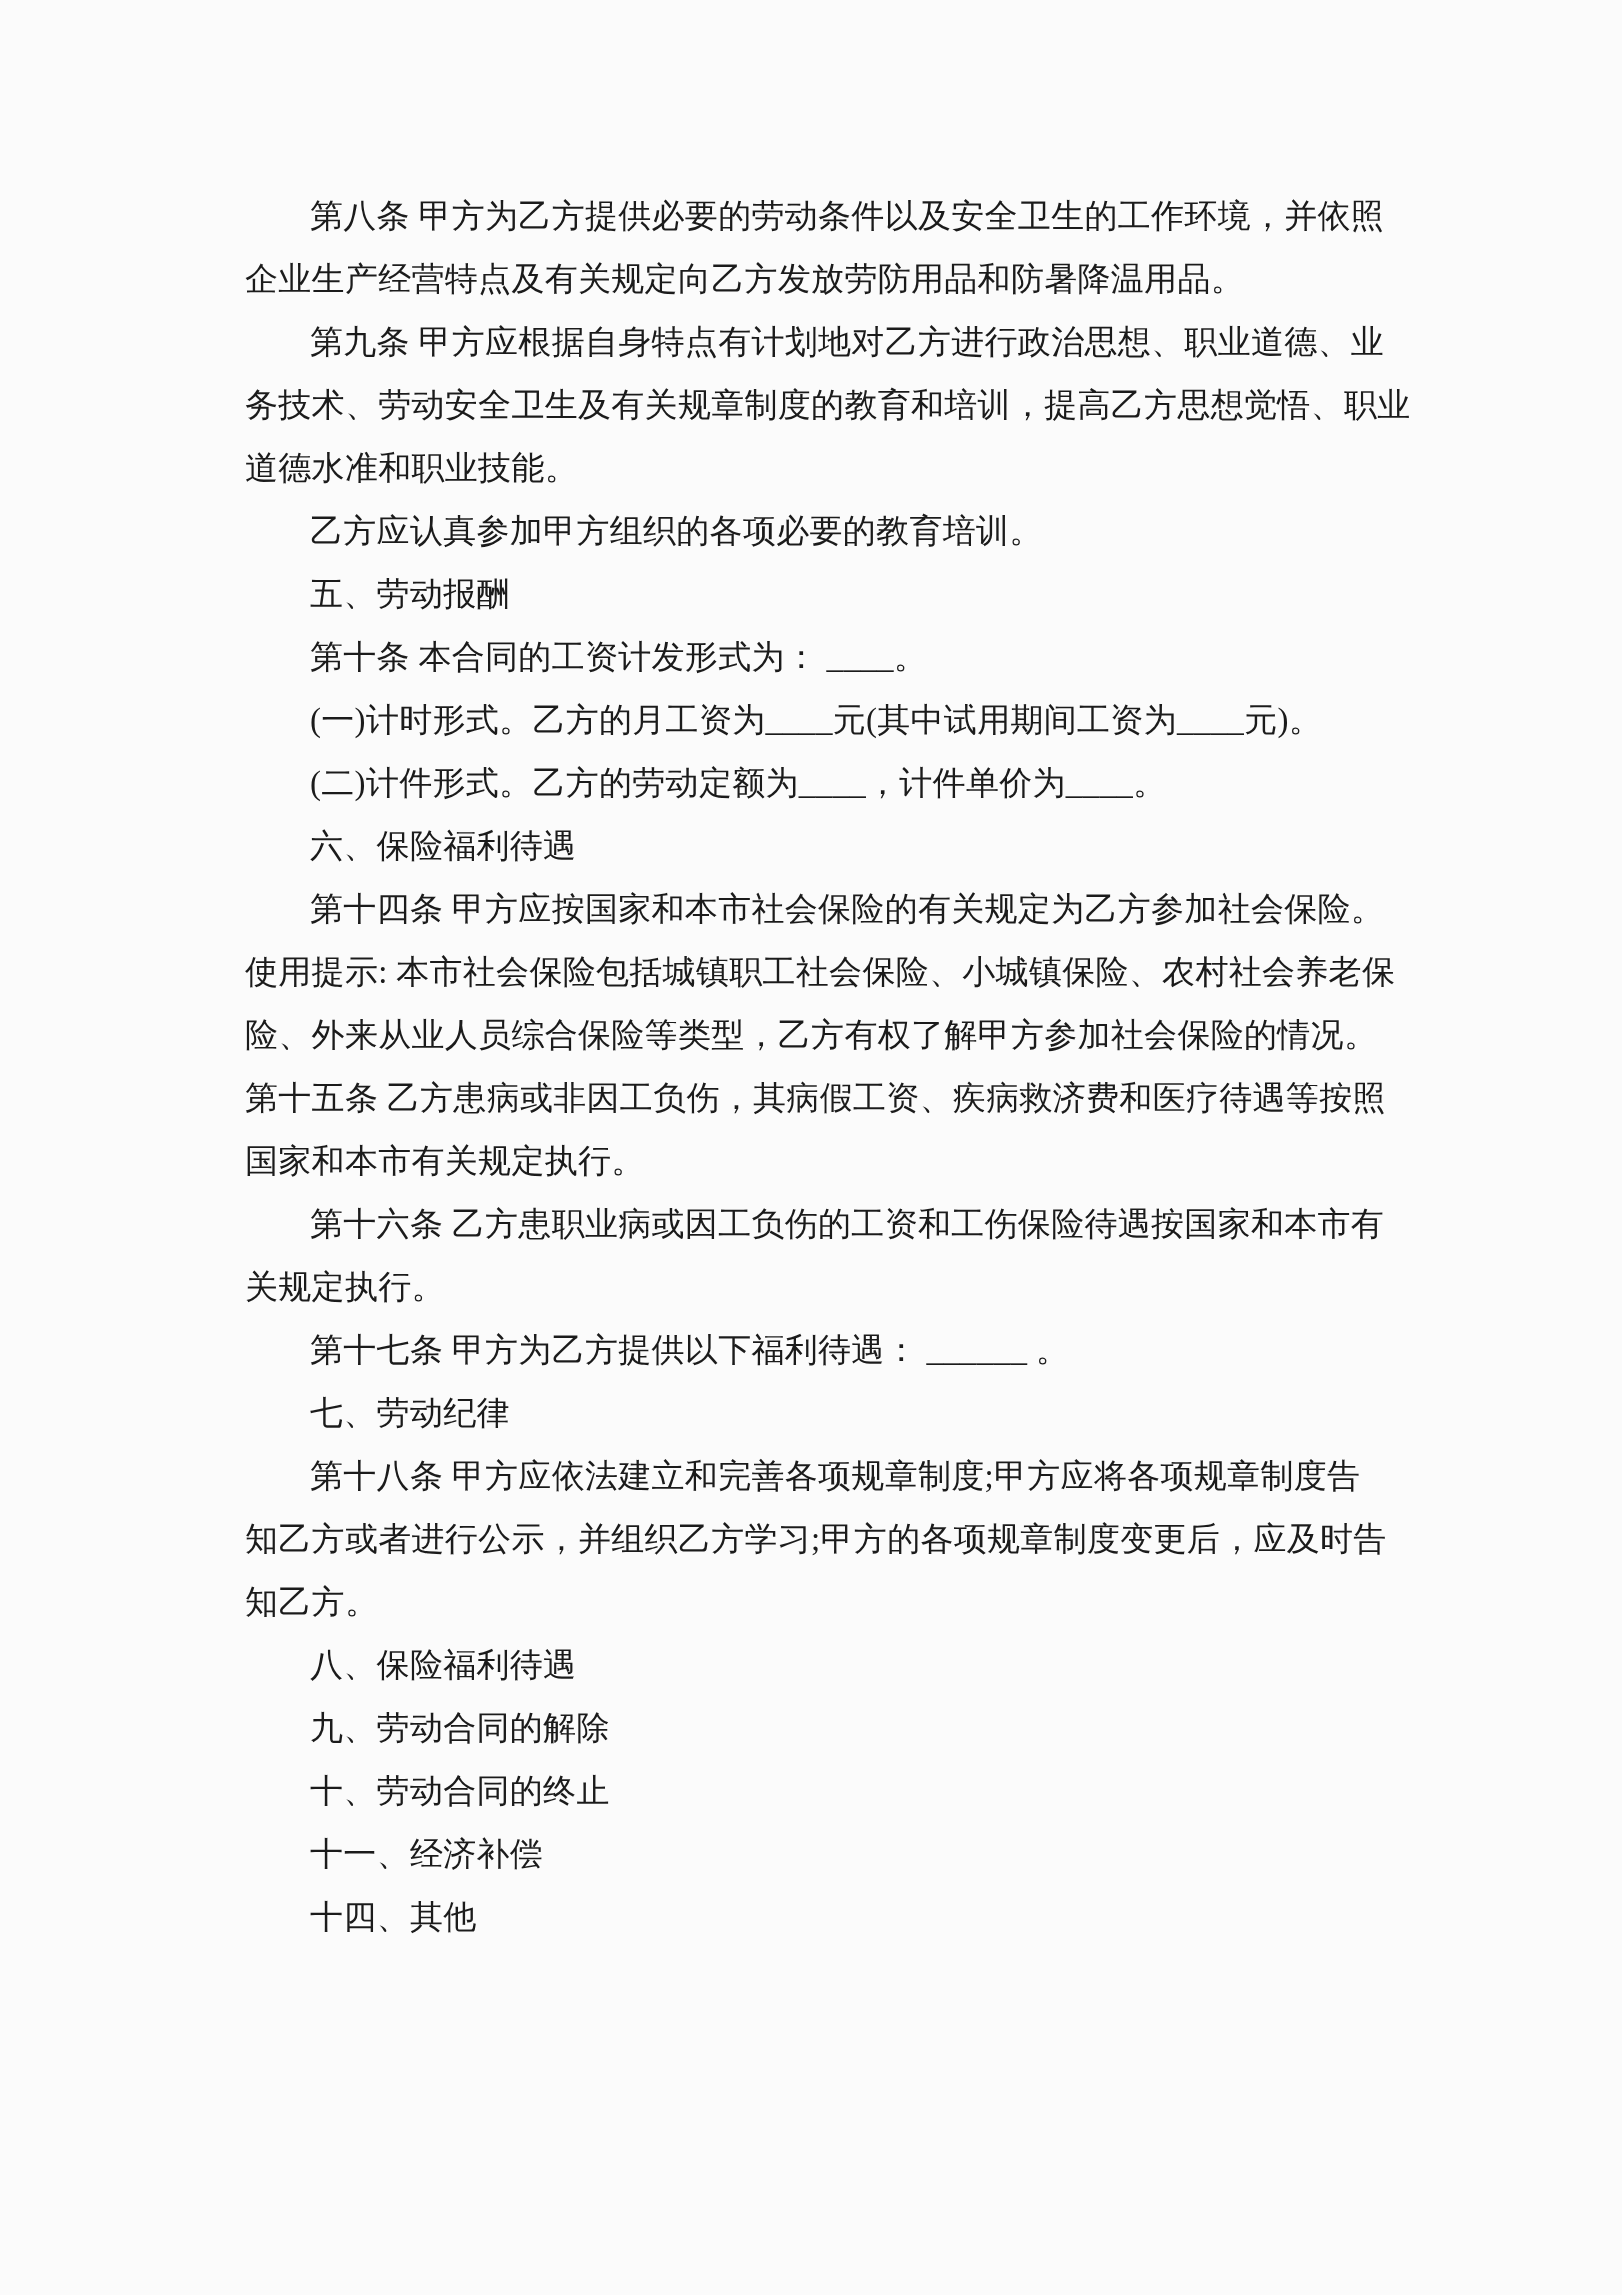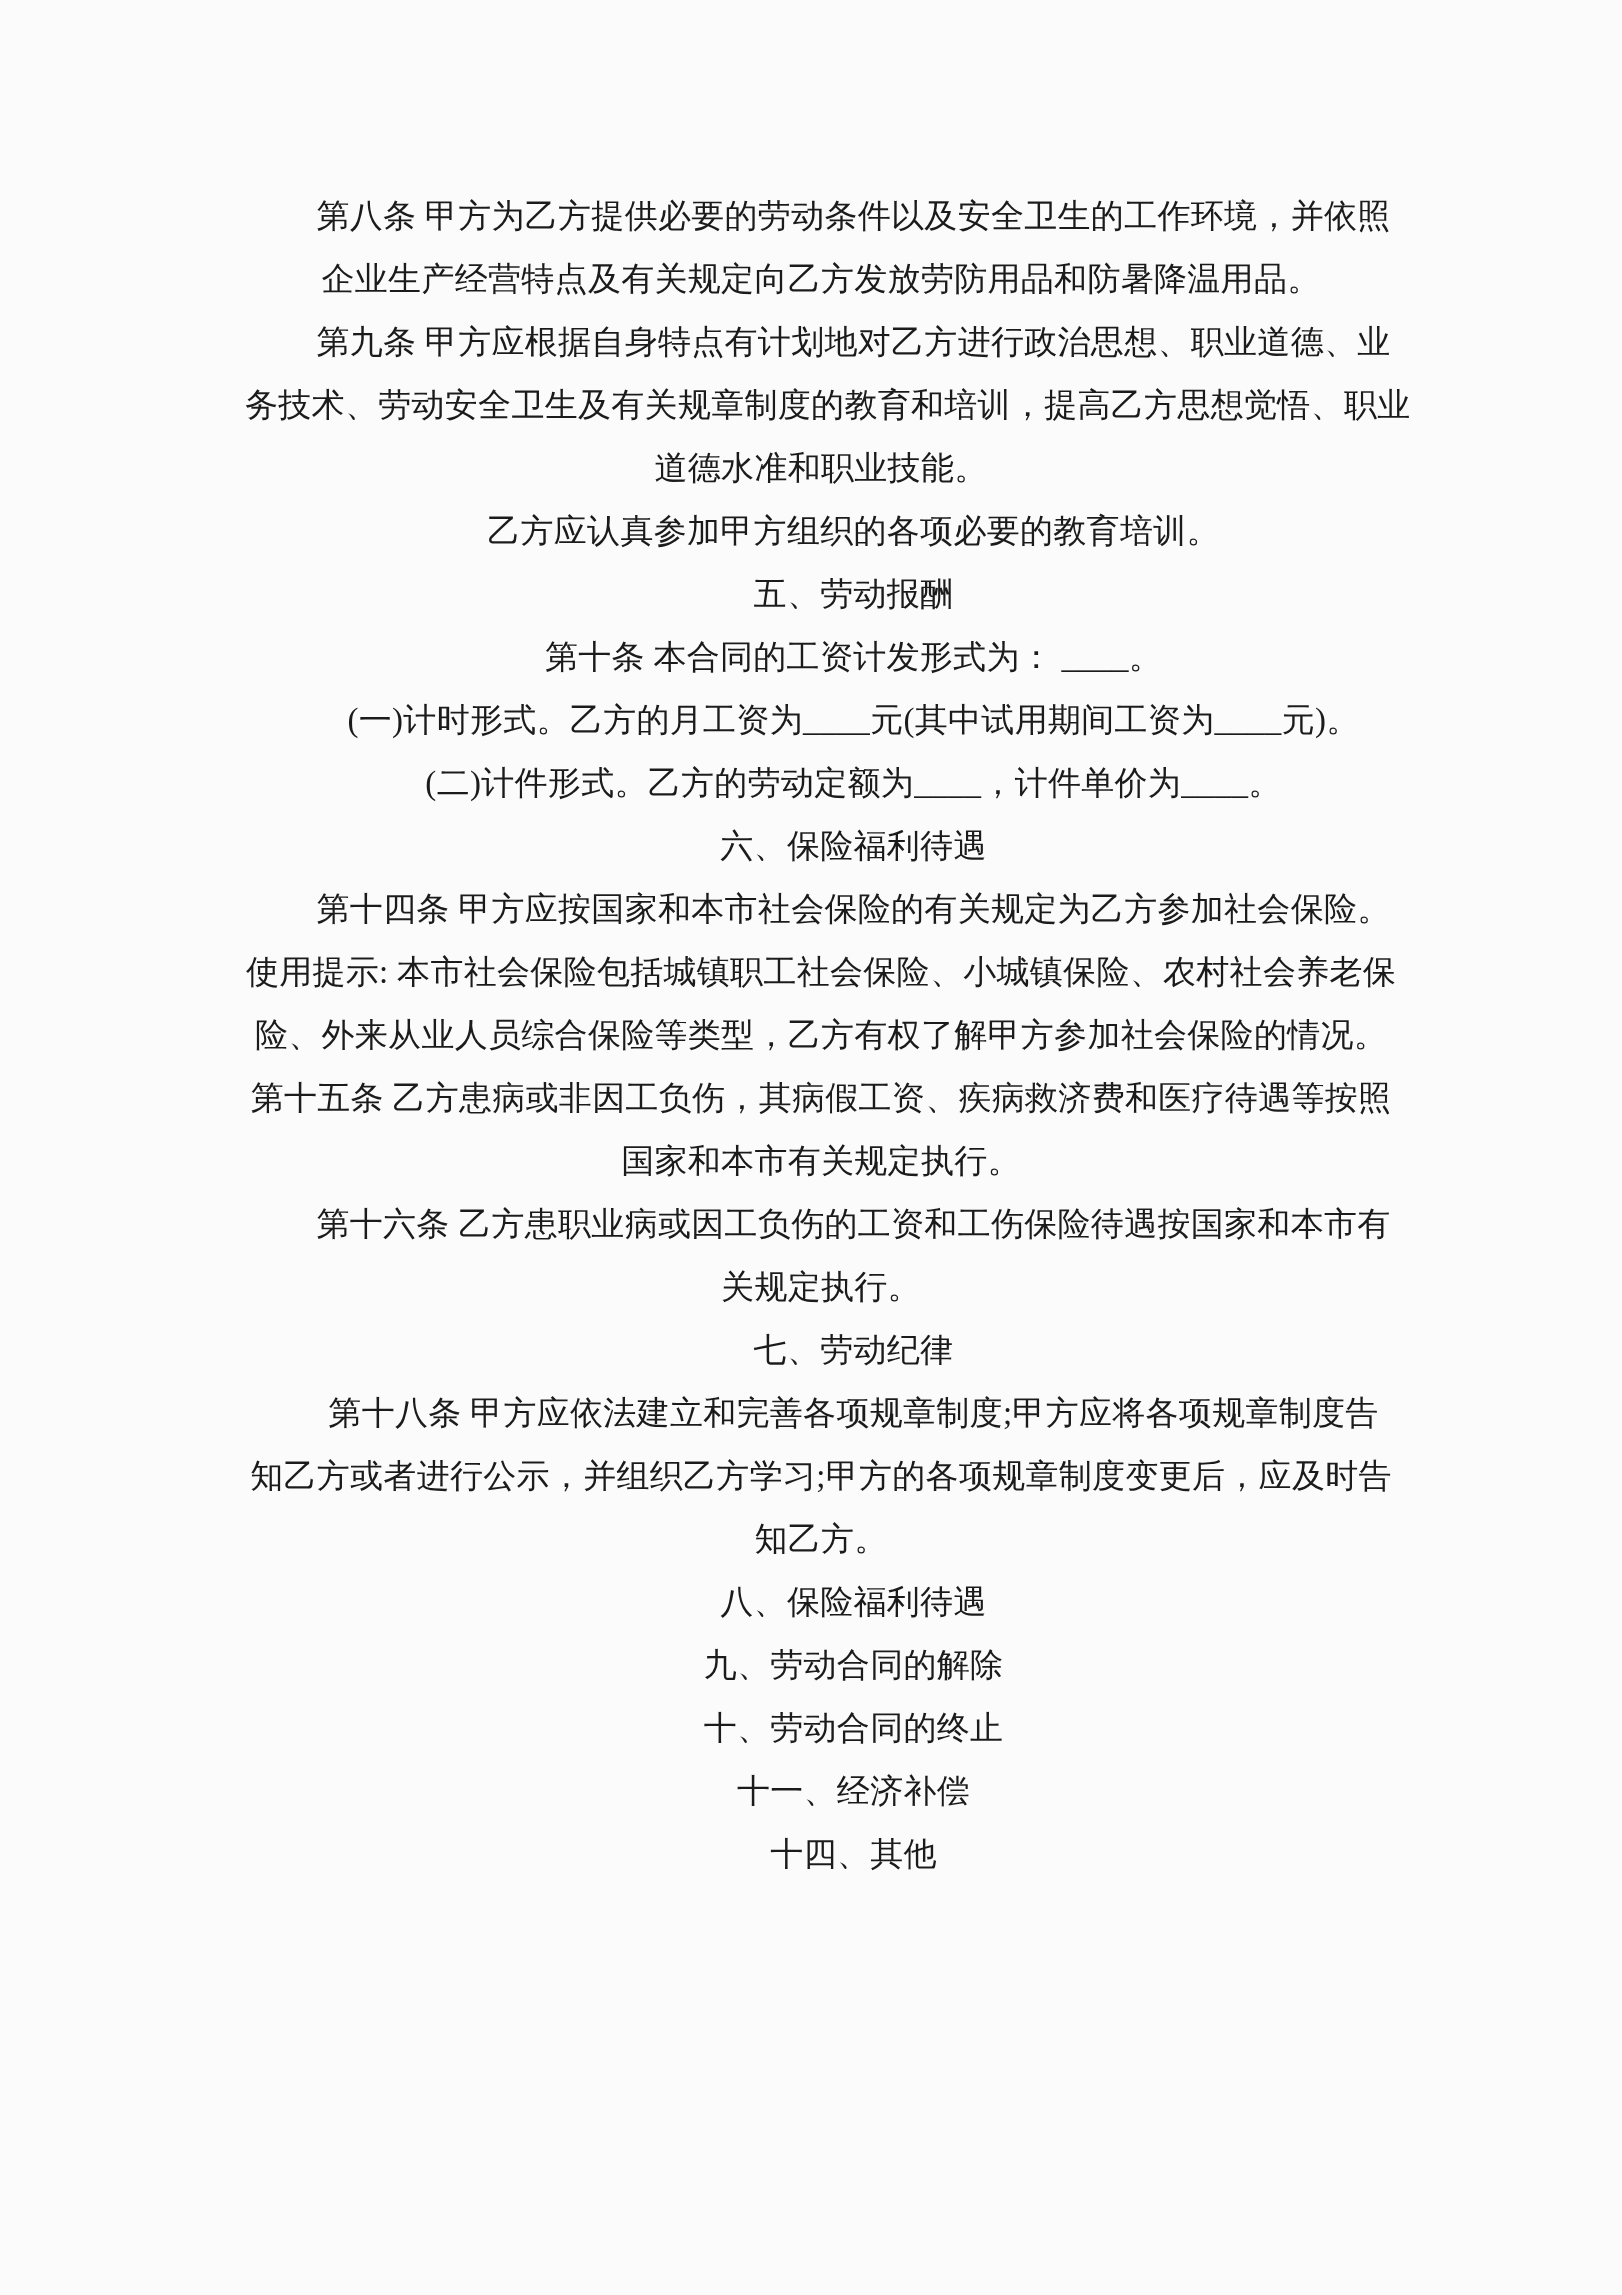--- a/index.html
+++ b/index.html
@@ -24,21 +24,20 @@
     position: absolute;
     left: 245px;
     top: 185px;
     width: 1152px;
     font-size: 33px;
     line-height: 63px;
   }
   .line {
     white-space: pre;
     letter-spacing: 0.3px;
-    text-align: center;
   }
   .line.indent {
     padding-left: 65px; 
   }
 </style>
 </head>
 <body>
 
 <div class="page">
   <div class="text-block" id="text-block">
@@ -53,20 +52,21 @@
       <div class="line indent">(一)计时形式。乙方的月工资为____元(其中试用期间工资为____元)。</div>
       <div class="line indent">(二)计件形式。乙方的劳动定额为____，计件单价为____。</div>
       <div class="line indent">六、保险福利待遇</div>
       <div class="line indent">第十四条 甲方应按国家和本市社会保险的有关规定为乙方参加社会保险。</div>
       <div class="line">使用提示: 本市社会保险包括城镇职工社会保险、小城镇保险、农村社会养老保</div>
       <div class="line">险、外来从业人员综合保险等类型，乙方有权了解甲方参加社会保险的情况。</div>
       <div class="line">第十五条 乙方患病或非因工负伤，其病假工资、疾病救济费和医疗待遇等按照</div>
       <div class="line">国家和本市有关规定执行。</div>
       <div class="line indent">第十六条 乙方患职业病或因工负伤的工资和工伤保险待遇按国家和本市有</div>
       <div class="line">关规定执行。</div>
+      <div class="line indent">第十七条 甲方为乙方提供以下福利待遇： ______ 。</div>
       <div class="line indent">七、劳动纪律</div>
       <div class="line indent">第十八条 甲方应依法建立和完善各项规章制度;甲方应将各项规章制度告</div>
       <div class="line">知乙方或者进行公示，并组织乙方学习;甲方的各项规章制度变更后，应及时告</div>
       <div class="line">知乙方。</div>
       <div class="line indent">八、保险福利待遇</div>
       <div class="line indent">九、劳动合同的解除</div>
       <div class="line indent">十、劳动合同的终止</div>
       <div class="line indent">十一、经济补偿</div>
       <div class="line indent">十四、其他</div>
     </div>

